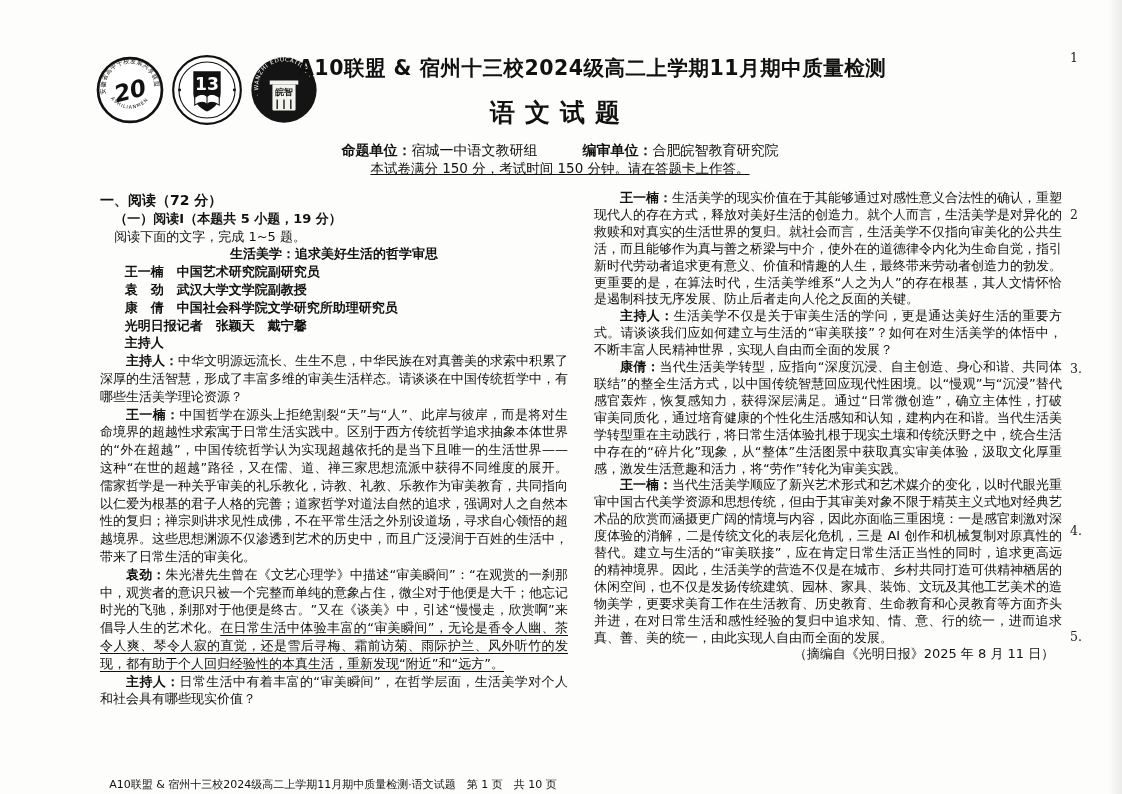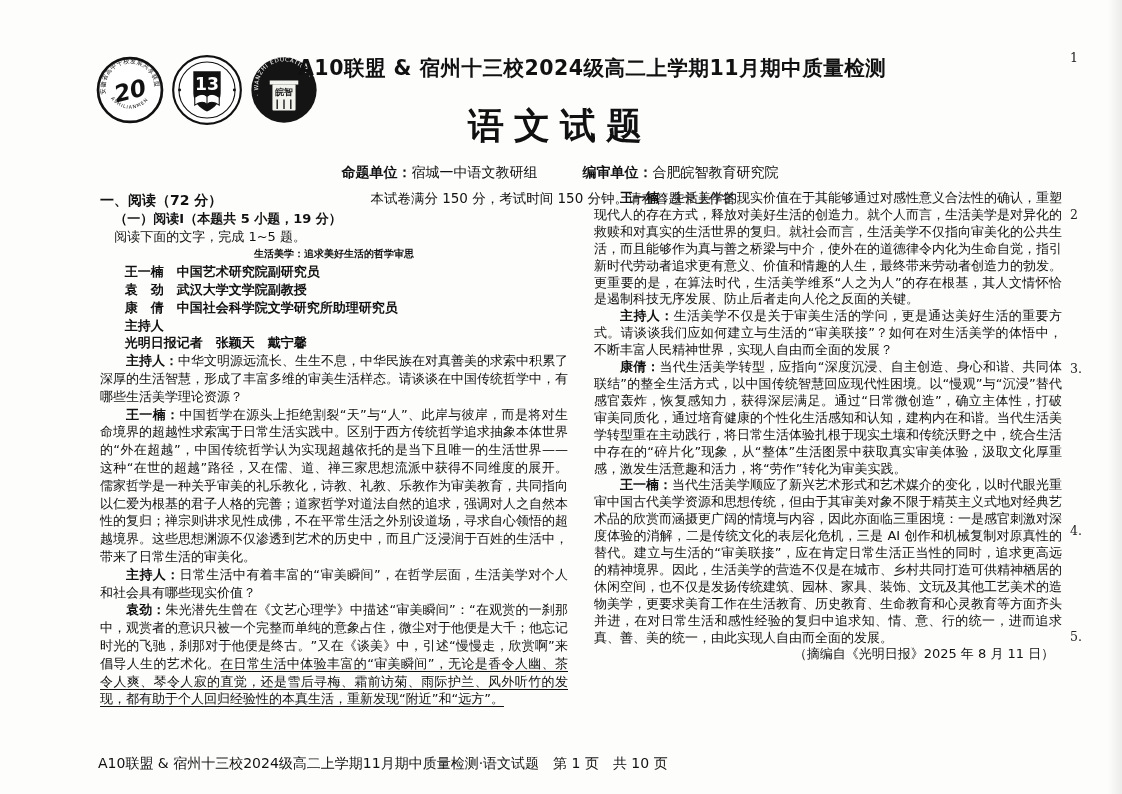--- a/index.html
+++ b/index.html
@@ -18,48 +18,48 @@
   .page::after{
     content:"";position:absolute;right:0;top:0;width:14px;height:100%;
     background:linear-gradient(to right, rgba(0,0,0,0), rgba(0,0,0,0.07));
     pointer-events:none;
   }
   
   .seals{position:absolute;left:96px;top:54px;display:flex;align-items:center;gap:7px;}
   .seal{display:block;}
   .header{position:absolute;left:298px;top:54px;width:524px;text-align:center;}
   .league-line{font-size:20.5px;font-weight:700;letter-spacing:0.5px;white-space:nowrap;}
-  .subject-title{font-size:36px;font-weight:700;letter-spacing:10px;margin-top:20px;}
+  .subject-title{font-size:25px;font-weight:700;letter-spacing:10px;margin-top:14px;}
   .org-line{margin-top:13px;font-size:14px;white-space:nowrap;}
   .org-label{font-weight:700;}
   .org-gap{display:inline-block;width:3.2em;}
-  .note-line{margin-top:8px;font-size:13.5px;}
+  .note-line{font-size:13.5px;text-decoration:underline;}
   
   .col{position:absolute;width:468px;font-size:13px;}
   .col-left{left:100px;top:192px;line-height:17.8px;}
   .col-right{left:594px;top:190px;line-height:16.9px;}
   .section{font-weight:700;font-size:14px;}
   .subsection{font-weight:700;padding-left:1.1em;}
   .instruction{padding-left:1.1em;}
-  .title-center{font-weight:700;text-align:center;font-size:10px;}
+  .title-center{font-weight:700;text-align:center;font-size:13px;}
   .bold-line{font-weight:700;padding-left:1.9em;}
   .dialog{margin:0;text-indent:2em;text-align:justify;}
   .speaker{font-weight:700;}
   .underlined{text-decoration:underline;text-underline-offset:3px;}
   .source{text-align:right;padding-right:0.6em;}
   
   .margin-markers{position:absolute;left:1062px;top:0;width:40px;height:100%;}
   .marker{position:absolute;left:8px;font-size:12.5px;font-family:"DejaVu Serif","Liberation Serif",serif;color:#222;}
   .marker:nth-child(1){top:50px;}
   .marker:nth-child(2){top:207px;}
   .marker:nth-child(3){top:361px;}
   .marker:nth-child(4){top:523px;}
   .marker:nth-child(5){top:629px;}
   
-  .footer{position:absolute;top:755px;width:470px;text-align:center;font-size:14px;white-space:nowrap;}
+  .footer{position:absolute;top:777px;width:470px;text-align:center;font-size:11px;white-space:nowrap;}
   .footer-left{left:98px;}
   .footer-right{left:592px;}
 </style>
 </head>
 <body>
 
 <div class="page">
 
   <div class="seals">
 
@@ -110,26 +110,26 @@
   </div>
 
   <div class="col col-left">
       <div class="section">一、阅读（72 分）</div>
       <div class="subsection">（一）阅读Ⅰ（本题共 5 小题，19 分）</div>
       <div class="instruction">阅读下面的文字，完成 1~5 题。</div>
       <div class="title-center">生活美学：追求美好生活的哲学审思</div>
       <div class="bold-line">王一楠　中国艺术研究院副研究员</div>
       <div class="bold-line">袁　劲　武汉大学文学院副教授</div>
       <div class="bold-line">康　倩　中国社会科学院文学研究所助理研究员</div>
+      <div class="bold-line">光明日报记者　张颖天　戴宁馨</div>
       <div class="bold-line">主持人</div>
-      <div class="bold-line">光明日报记者　张颖天　戴宁馨</div>
       <p class="dialog"><span class="speaker">主持人：</span><span>中华文明源远流长、生生不息，中华民族在对真善美的求索中积累了深厚的生活智慧，形成了丰富多维的审美生活样态。请谈谈在中国传统哲学中，有哪些生活美学理论资源？</span></p>
       <p class="dialog"><span class="speaker">王一楠：</span><span>中国哲学在源头上拒绝割裂“天”与“人”、此岸与彼岸，而是将对生命境界的超越性求索寓于日常生活实践中。区别于西方传统哲学追求抽象本体世界的“外在超越”，中国传统哲学认为实现超越依托的是当下且唯一的生活世界——这种“在世的超越”路径，又在儒、道、禅三家思想流派中获得不同维度的展开。儒家哲学是一种关乎审美的礼乐教化，诗教、礼教、乐教作为审美教育，共同指向以仁爱为根基的君子人格的完善；道家哲学对道法自然的追求，强调对人之自然本性的复归；禅宗则讲求见性成佛，不在平常生活之外别设道场，寻求自心领悟的超越境界。这些思想渊源不仅渗透到艺术的历史中，而且广泛浸润于百姓的生活中，带来了日常生活的审美化。</span></p>
+      <p class="dialog"><span class="speaker">袁劲：</span><span>朱光潜先生曾在《文艺心理学》中描述“审美瞬间”：“在观赏的一刹那中，观赏者的意识只被一个完整而单纯的意象占住，微尘对于他便是大千；他忘记时光的飞驰，刹那对于他便是终古。”又在《谈美》中，引述“慢慢走，欣赏啊”来倡导人生的艺术化。</span><span class="underlined">在日常生活中体验丰富的“审美瞬间”，无论是香令人幽、茶令人爽、琴令人寂的直觉，还是雪后寻梅、霜前访菊、雨际护兰、风外听竹的发现，都有助于个人回归经验性的本真生活，重新发现“附近”和“远方”。</span></p>
       <p class="dialog"><span class="speaker">主持人：</span><span>日常生活中有着丰富的“审美瞬间”，在哲学层面，生活美学对个人和社会具有哪些现实价值？</span></p>
-      <p class="dialog"><span class="speaker">袁劲：</span><span>朱光潜先生曾在《文艺心理学》中描述“审美瞬间”：“在观赏的一刹那中，观赏者的意识只被一个完整而单纯的意象占住，微尘对于他便是大千；他忘记时光的飞驰，刹那对于他便是终古。”又在《谈美》中，引述“慢慢走，欣赏啊”来倡导人生的艺术化。</span><span class="underlined">在日常生活中体验丰富的“审美瞬间”，无论是香令人幽、茶令人爽、琴令人寂的直觉，还是雪后寻梅、霜前访菊、雨际护兰、风外听竹的发现，都有助于个人回归经验性的本真生活，重新发现“附近”和“远方”。</span></p>
     </div>
   <div class="col col-right">
       <p class="dialog"><span class="speaker">王一楠：</span><span>生活美学的现实价值在于其能够通过对感性意义合法性的确认，重塑现代人的存在方式，释放对美好生活的创造力。就个人而言，生活美学是对异化的救赎和对真实的生活世界的复归。就社会而言，生活美学不仅指向审美化的公共生活，而且能够作为真与善之桥梁与中介，使外在的道德律令内化为生命自觉，指引新时代劳动者追求更有意义、价值和情趣的人生，最终带来劳动者创造力的勃发。更重要的是，在算法时代，生活美学维系“人之为人”的存在根基，其人文情怀恰是遏制科技无序发展、防止后者走向人伦之反面的关键。</span></p>
       <p class="dialog"><span class="speaker">主持人：</span><span>生活美学不仅是关于审美生活的学问，更是通达美好生活的重要方式。请谈谈我们应如何建立与生活的“审美联接”？如何在对生活美学的体悟中，不断丰富人民精神世界，实现人自由而全面的发展？</span></p>
       <p class="dialog"><span class="speaker">康倩：</span><span>当代生活美学转型，应指向“深度沉浸、自主创造、身心和谐、共同体联结”的整全生活方式，以中国传统智慧回应现代性困境。以“慢观”与“沉浸”替代感官轰炸，恢复感知力，获得深层满足。通过“日常微创造”，确立主体性，打破审美同质化，通过培育健康的个性化生活感知和认知，建构内在和谐。当代生活美学转型重在主动践行，将日常生活体验扎根于现实土壤和传统沃野之中，统合生活中存在的“碎片化”现象，从“整体”生活图景中获取真实审美体验，汲取文化厚重感，激发生活意趣和活力，将“劳作”转化为审美实践。</span></p>
       <p class="dialog"><span class="speaker">王一楠：</span><span>当代生活美学顺应了新兴艺术形式和艺术媒介的变化，以时代眼光重审中国古代美学资源和思想传统，但由于其审美对象不限于精英主义式地对经典艺术品的欣赏而涵摄更广阔的情境与内容，因此亦面临三重困境：一是感官刺激对深度体验的消解，二是传统文化的表层化危机，三是 AI 创作和机械复制对原真性的替代。建立与生活的“审美联接”，应在肯定日常生活正当性的同时，追求更高远的精神境界。因此，生活美学的营造不仅是在城市、乡村共同打造可供精神栖居的休闲空间，也不仅是发扬传统建筑、园林、家具、装饰、文玩及其他工艺美术的造物美学，更要求美育工作在生活教育、历史教育、生命教育和心灵教育等方面齐头并进，在对日常生活和感性经验的复归中追求知、情、意、行的统一，进而追求真、善、美的统一，由此实现人自由而全面的发展。</span></p>
       <div class="source">（摘编自《光明日报》2025 年 8 月 11 日）</div>
     </div>
 
   <div class="margin-markers">

